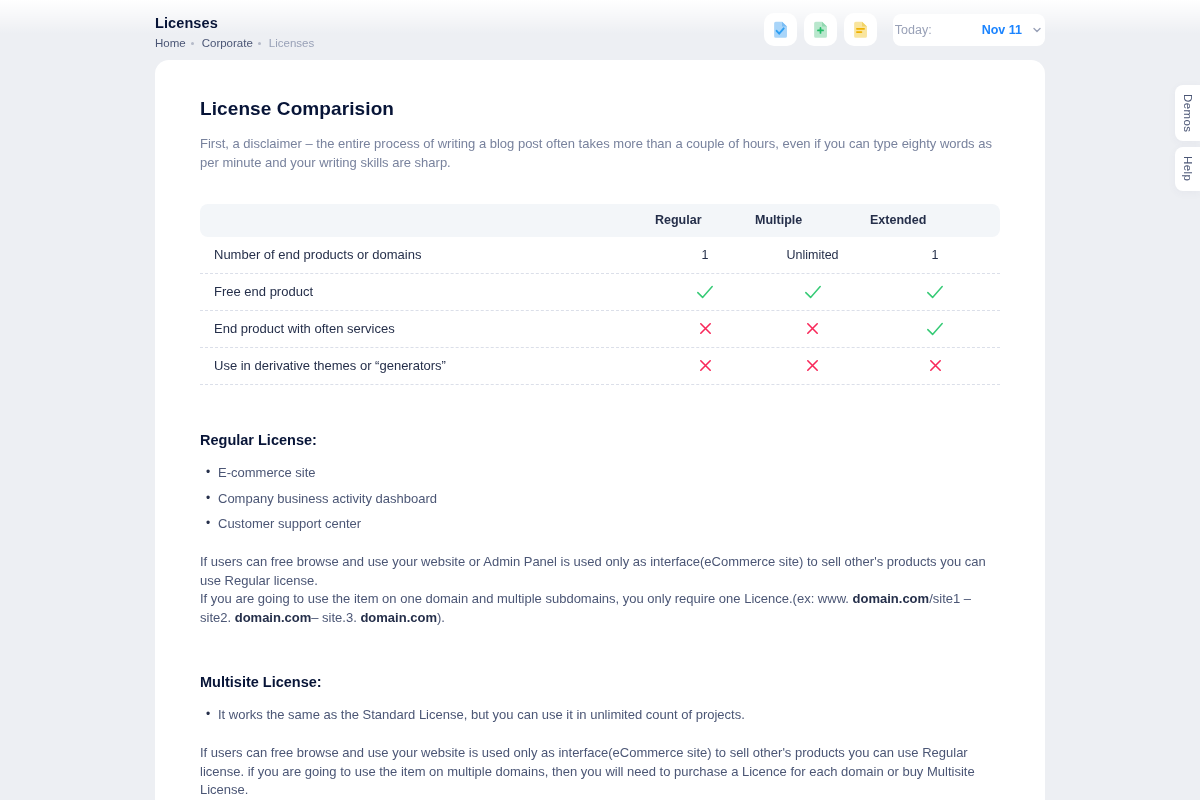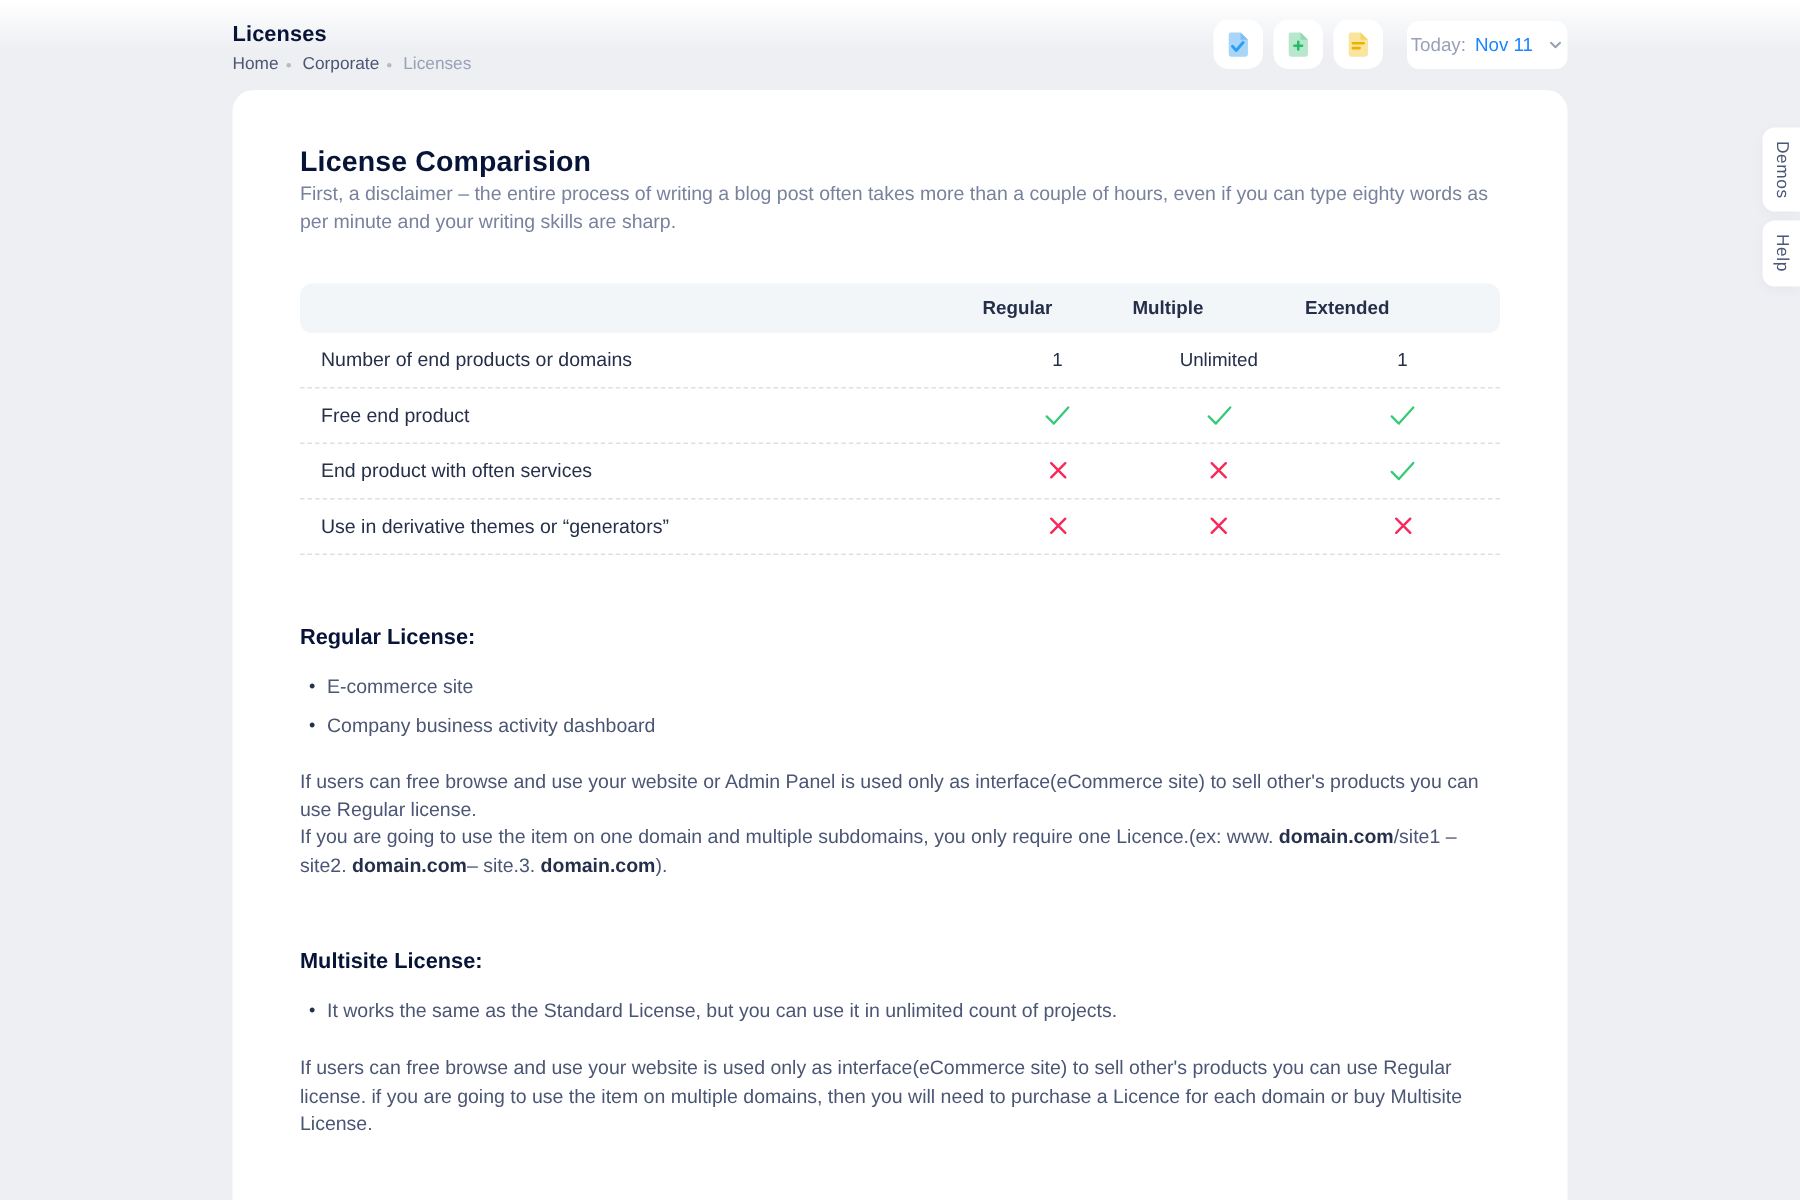--- a/index.html
+++ b/index.html
@@ -23,28 +23,28 @@
   .bc-item.last { color:#99a1b7; }
   .bc-dot { width:3px; height:3px; border-radius:50%; background:#b5bac9; margin:2px 8px 0 2px; }
 
   .topbar-right { display:flex; align-items:center; gap:7px; }
   .icon-btn { width:33px; height:33px; border:none; border-radius:10px; background:#fff;
     display:flex; align-items:center; justify-content:center; cursor:pointer; }
   .date-pill { height:32px; background:#fff; border-radius:8px; border:none;
     display:flex; align-items:center; gap:6px; padding:0 2px; margin-left:9px;
     font-size:12.5px; cursor:pointer; font-family:inherit; }
   .date-label { color:#99a1b7; }
-  .date-value { color:#1b84ff; font-weight:400; }
+  .date-value { color:#1b84ff; font-weight:700;margin-left:44px; }
   .chev { margin-left:3px; display:flex; }
 
   
   .card { position:absolute; left:155px; top:60px; width:890px; height:780px;
     background:#ffffff; border-radius:14px; padding:38px 45px; }
   .content-heading { font-size:19px; font-weight:700; color:#071437; letter-spacing:.1px; }
-  .disclaimer { font-size:13px; line-height:1.45; color:#78829d; max-width:805px; }
+  .disclaimer { margin-top:15px; font-size:13px; line-height:1.45; color:#78829d; max-width:805px; }
 
   
   .cmp-table { margin-top:31px; }
   .t-head, .t-row { display:grid; grid-template-columns:1fr 100px 115px 130px; align-items:center; }
   .t-head { background:#f3f6f9; border-radius:8px; height:33px; }
   .t-col { font-size:12.5px; font-weight:700; color:#252f4a; text-align:left; }
   .t-row { height:37px; border-bottom:1px dashed #dbdfe9; }
   .t-label { font-size:13px; color:#252f4a; padding-left:14px; }
   .t-val { display:flex; align-items:center; justify-content:center;
     font-size:12.5px; color:#252f4a; }
@@ -193,20 +193,21 @@
         </div>
       </div>
   </div>
 
   <div>
       <section class="section">
         <h3 class="sec-heading">Regular License:</h3>
         <ul class="sec-list">
           <li>E-commerce site</li>
           <li>Company business activity dashboard</li>
+          <li>Customer support center</li>
         </ul>
         <div class="para">
           <div class="para-line"><span>If users can free browse and use your website or Admin Panel is used only as interface(eCommerce site) to sell other's products you can use Regular license.</span></div>
           <div class="para-line"><span>If you are going to use the item on one domain and multiple subdomains, you only require one Licence.(ex: www. </span><b>domain.com</b><span>/site1 – site2. </span><b>domain.com</b><span>– site.3. </span><b>domain.com</b><span>).</span></div>
         </div>
       </section>
       <section class="section">
         <h3 class="sec-heading">Multisite License:</h3>
         <ul class="sec-list">
           <li>It works the same as the Standard License, but you can use it in unlimited count of projects.</li>

